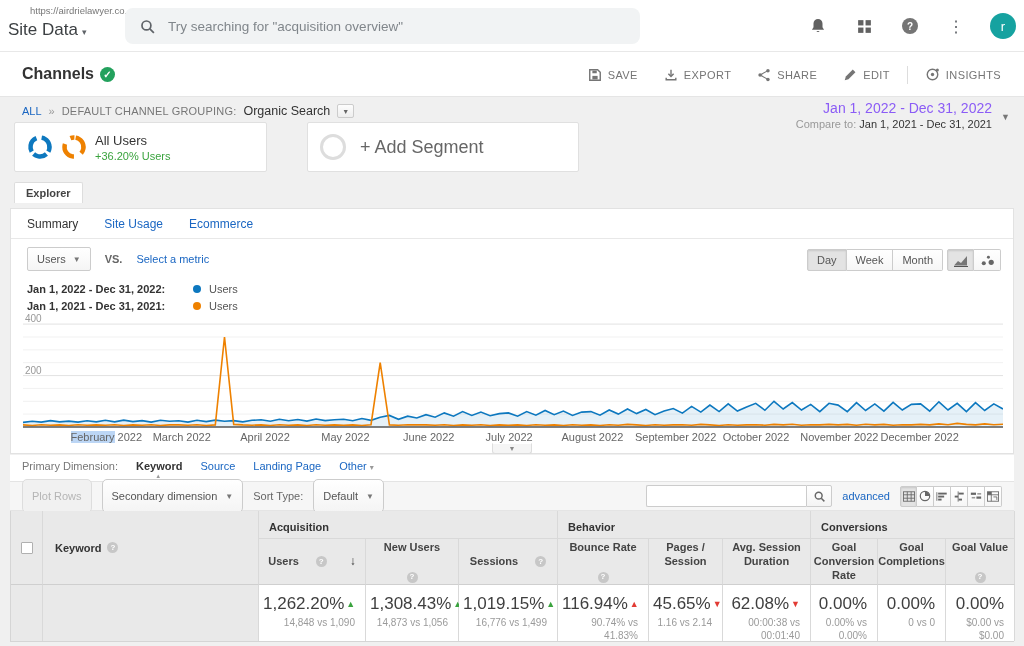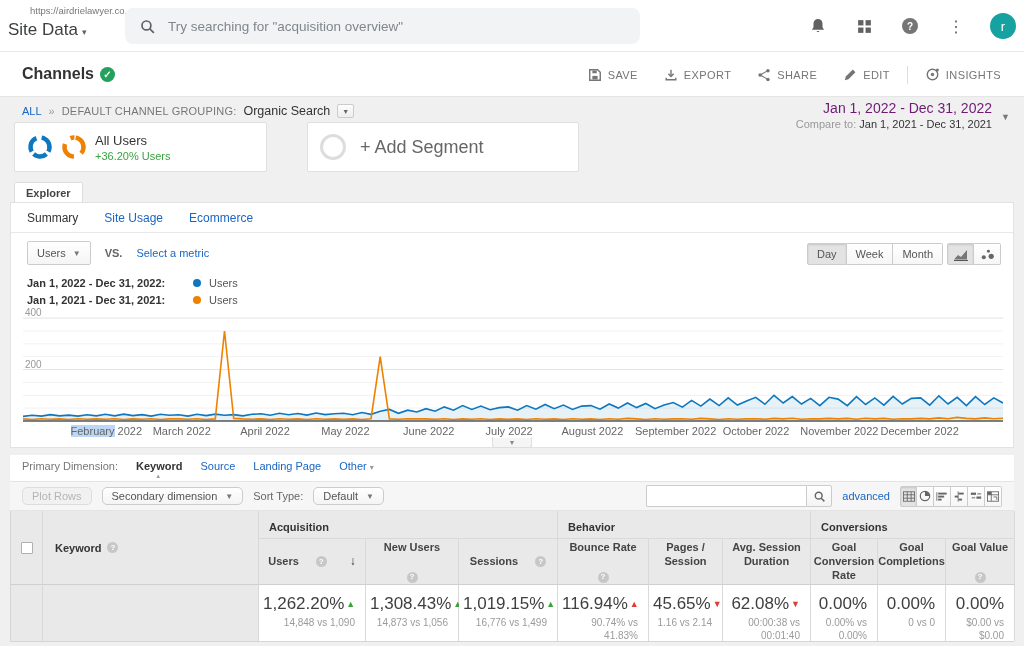--- a/index.html
+++ b/index.html
@@ -29,35 +29,35 @@
   .action-btn { display:flex; align-items:center; gap:6px; padding:0 13px; font-size:11px; letter-spacing:.4px; color:#757575; cursor:pointer; height:26px; }
   .action-sep { width:1px; height:18px; background:#ddd; margin:0 4px; }
   
   .breadcrumb { position:absolute; left:22px; top:104px; display:flex; align-items:center; gap:7px; font-size:11px; }
   .bc-all { color:#1a66c2; cursor:pointer; }
   .bc-sep { color:#999; }
   .bc-label { color:#777; letter-spacing:.2px; }
   .bc-value { color:#333; font-size:12.5px; }
   .bc-drop { width:17px; height:14px; border:1px solid #ccc; border-radius:2px; background:linear-gradient(#fdfdfd,#eee); font-size:7px; color:#666; display:flex; align-items:center; justify-content:center; cursor:pointer; }
   .datepicker { position:absolute; right:14px; top:100px; text-align:right; cursor:pointer; padding-right:18px; }
-  .date-main { font-size:14px; color:#701a75; }
+  .date-main { font-size:14px; color:#8b5cf6; }
   .date-compare { font-size:11px; color:#333; margin-top:2px; }
   .date-compare .muted { color:#999; }
   .date-caret { position:absolute; right:0; top:12px; font-size:9px; color:#777; }
   
   .seg-card { position:absolute; top:122px; height:50px; background:#fff; border:1px solid #e0e0e0; border-radius:2px; display:flex; align-items:center; padding:0 12px; gap:8px; cursor:pointer; }
   .seg-1 { left:14px; width:253px; }
   .seg-2 { left:307px; width:272px; }
   .seg-name { font-size:13px; color:#333; }
   .seg-delta { font-size:11px; margin-top:2px; }
   .addseg-ring { width:26px; height:26px; border-radius:50%; border:3px solid #ddd; margin-right:6px; }
   .addseg-label { font-size:18px; color:#666; }
   
   .explorer-tab { position:absolute; left:14px; top:182px; height:21px; background:#fff; border:1px solid #ddd; border-bottom:none; border-radius:2px 2px 0 0; font-size:11px; font-weight:bold; color:#444; padding:4px 11px 0; cursor:pointer; }
-  .panel { position:absolute; left:10px; top:202px; width:1004px; height:246px; background:#fff; border:1px solid #e2e2e2; }
+  .panel { position:absolute; left:10px; top:208px; width:1004px; height:246px; background:#fff; border:1px solid #e2e2e2; }
   .subtabs { position:absolute; left:0; top:0; width:100%; height:30px; border-bottom:1px solid #e8e8e8; display:flex; align-items:center; padding-left:16px; gap:26px; font-size:12px; }
   .subtab { cursor:pointer; color:#1a66c2; }
   .subtab.active { color:#333; cursor:default; }
   .metric-row { position:absolute; left:16px; top:38px; display:flex; align-items:center; gap:14px; }
   .gbtn { height:24px; border:1px solid #ccc; border-radius:2px; background:linear-gradient(#fff,#f5f5f5); font-size:11px; color:#555; display:flex; align-items:center; gap:7px; padding:0 9px; cursor:pointer; }
   .gbtn .caret { font-size:8px; color:#777; }
   .vs-label { font-size:11px; color:#666; font-weight:bold; }
   .blue-link { font-size:11px; color:#1a66c2; cursor:pointer; }
   .granularity { position:absolute; right:70px; top:40px; display:flex; }
   .gran-btn { height:22px; padding:0 9px; border:1px solid #ccc; border-left:none; background:linear-gradient(#fff,#f6f6f6); font-size:11px; color:#555; display:flex; align-items:center; cursor:pointer; }
@@ -79,21 +79,21 @@
   .xlabel { position:absolute; top:112px; width:110px; margin-left:-55px; text-align:center; font-size:11px; color:#666; white-space:nowrap; }
   .xlabel .hl { background:#bcd6f5; }
   .collapse-tab { position:absolute; left:50%; margin-left:-20px; top:234px; width:40px; height:11px; background:#f5f5f5; border:1px solid #ddd; border-top:1px solid #fff; border-radius:0 0 3px 3px; text-align:center; font-size:7px; color:#888; line-height:9px; cursor:pointer; }
   
   .bottom { position:absolute; left:10px; top:455px; width:1004px; height:186px; background:#fff; }
   .dim-row { position:absolute; left:12px; top:5px; display:flex; align-items:center; gap:18px; font-size:11px; }
   .dim-label { color:#777; }
   .dim-active { color:#333; font-weight:bold; position:relative; cursor:default; }
   .dim-active .tick { position:absolute; left:50%; margin-left:-4px; top:13px; font-size:6px; color:#999; font-weight:normal; }
   .toolbar { position:absolute; left:0; top:26px; width:100%; height:30px; background:#f6f6f6; border-top:1px solid #e4e4e4; border-bottom:1px solid #e4e4e4; display:flex; align-items:center; padding:0 12px; gap:10px; }
-  .tb-btn { height:18px; border:1px solid #ccc; border-radius:5px; background:linear-gradient(#fff,#f4f4f4); font-size:11px; color:#555; display:flex; align-items:center; gap:8px; padding:0 9px; cursor:pointer; }
+  .tb-btn { height:18px; border:1px solid #ccc; border-radius:5px; background:linear-gradient(#fff,#f4f4f4); font-size:11px; color:#555; display:flex; align-items:center; gap:8px; padding:16px 9px; cursor:pointer; }
   .tb-btn.disabled { color:#b5b5b5; background:#f1f1f1; border-color:#ddd; cursor:default; }
   .tb-label { font-size:11px; color:#666; }
   .tb-right { margin-left:auto; display:flex; align-items:center; gap:10px; }
   .tb-search { display:flex; align-items:center; height:22px; }
   .tb-search input { width:160px; height:22px; border:1px solid #ccc; border-right:none; border-radius:2px 0 0 2px; outline:none; padding:0 6px; font-size:11px; font-family:"Liberation Sans",sans-serif; }
   .tb-search .mag { width:26px; height:22px; border:1px solid #ccc; border-radius:0 2px 2px 0; background:linear-gradient(#fff,#f4f4f4); display:flex; align-items:center; justify-content:center; cursor:pointer; }
   .view-group { display:flex; }
   .view-btn { width:17px; height:21px; border:1px solid #ccc; border-left:none; background:linear-gradient(#fff,#f6f6f6); display:flex; align-items:center; justify-content:center; cursor:pointer; }
   .view-btn:first-child { border-left:1px solid #ccc; border-radius:2px 0 0 2px; }
   .view-btn:last-child { border-radius:0 2px 2px 0; }

